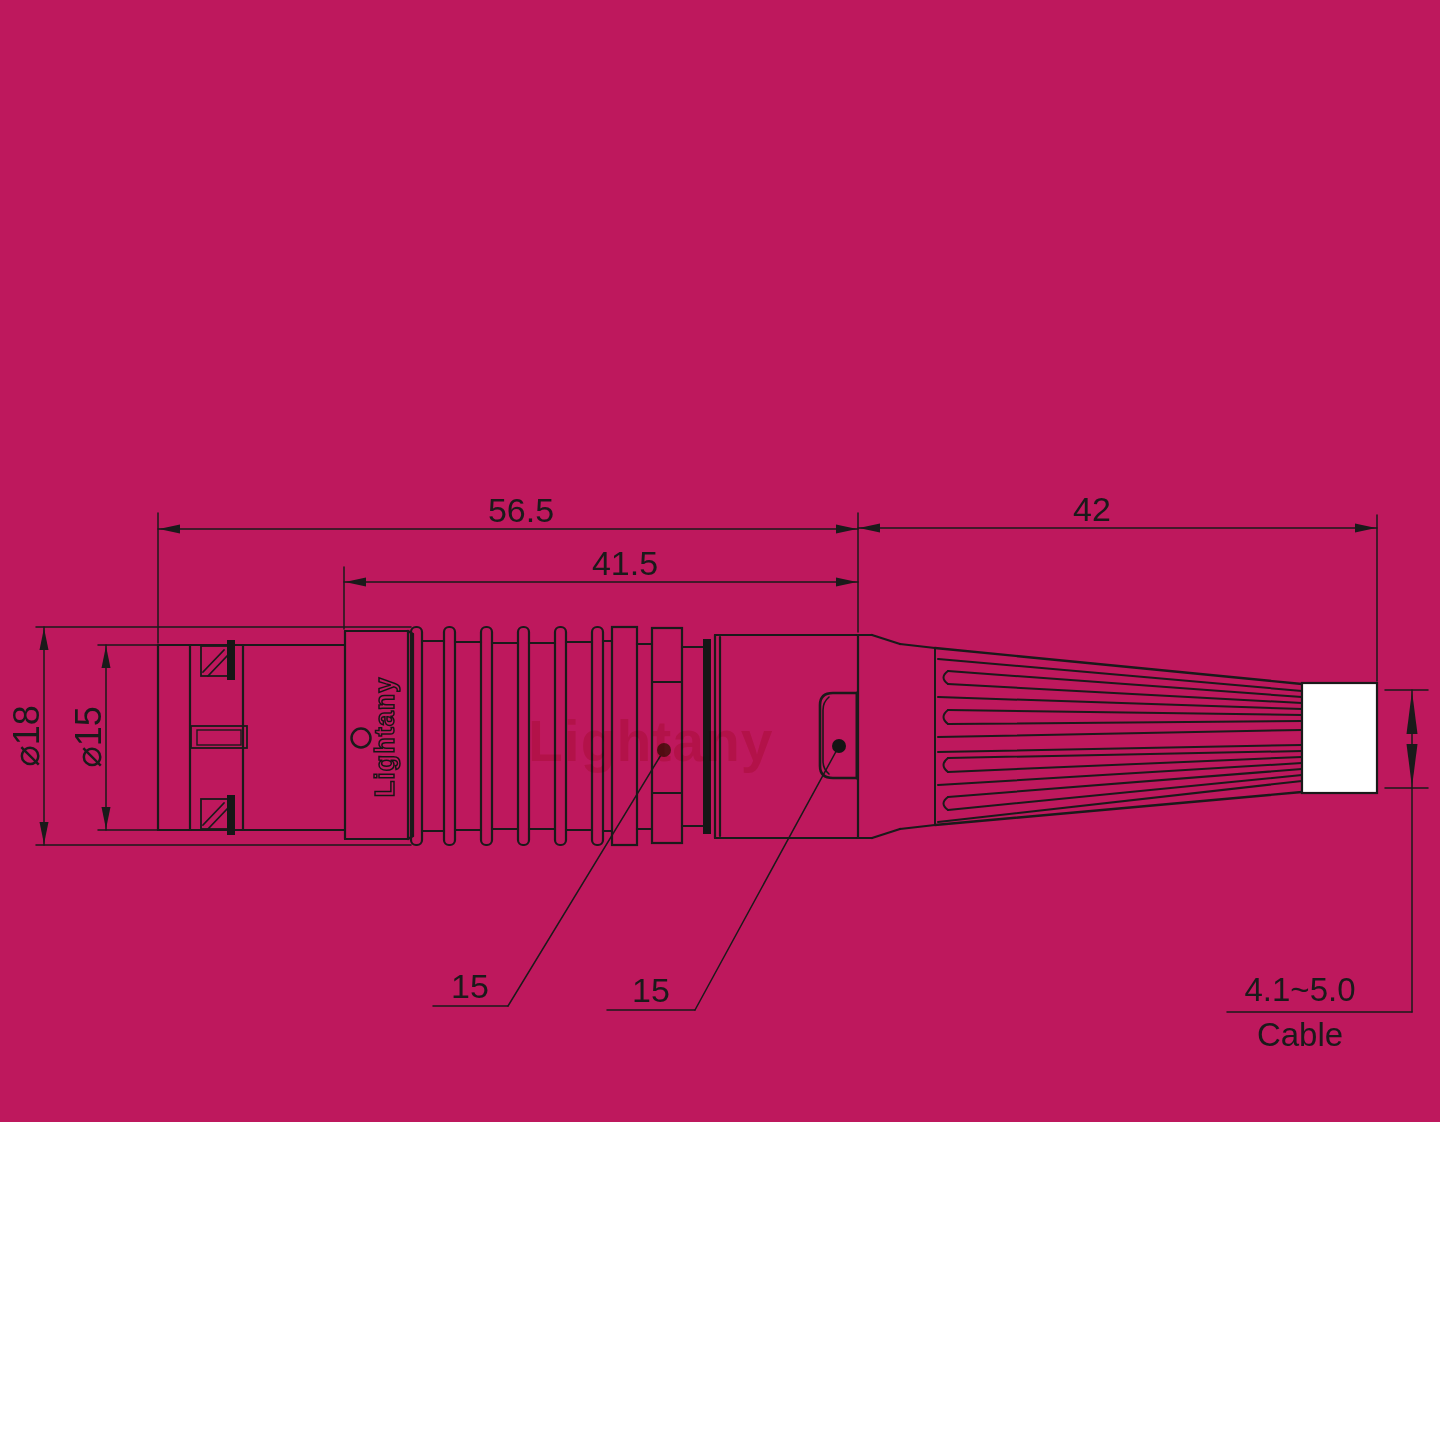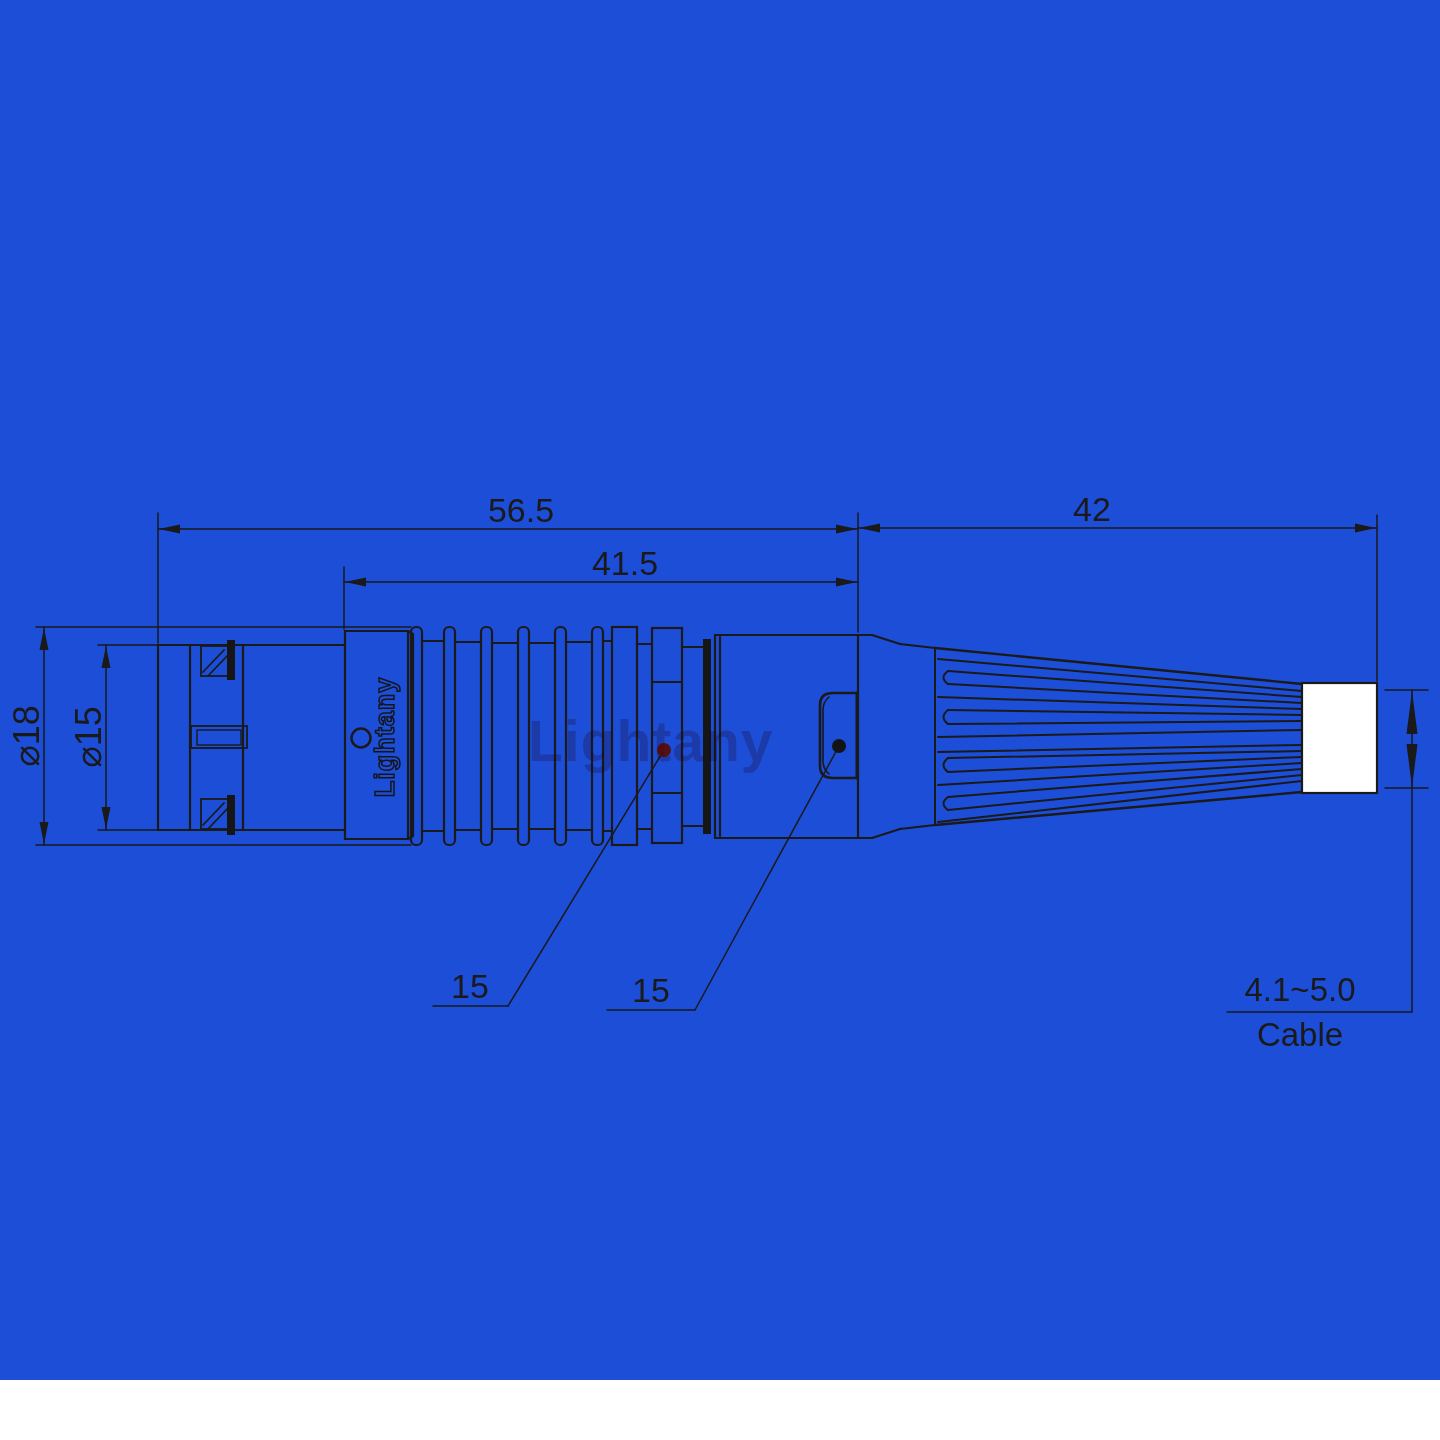--- a/index.html
+++ b/index.html
@@ -1,18 +1,18 @@
 <!DOCTYPE html>
 <html><head>
 <meta charset="utf-8">
 <style>
   html,body{margin:0;padding:0;background:#ffffff;}
   body{width:1440px;height:1440px;position:relative;overflow:hidden;
        font-family:"Liberation Sans","DejaVu Sans",sans-serif;}
-  .canvas{position:absolute;inset:0;width:1440px;height:1380px;background:#1d4ed8;}
+  .canvas{position:absolute;inset:0;width:1440px;height:1122px;background:#be185d;}
   svg text{font-family:"Liberation Sans","DejaVu Sans",sans-serif;fill:#1a1a1a;}
   .dim-text{font-size:34px;}
   .dia-text{font-size:36px;}
   .cable-text{font-size:33px;}
   .marking-text{font-size:27px;font-weight:bold;letter-spacing:1px;
                 fill:none;stroke:#151515;stroke-width:1.5px;}
   .watermark{position:absolute;left:528px;top:708px;width:260px;
              font-size:57px;font-weight:700;letter-spacing:1px;
              color:#efb0bd;opacity:.85;mix-blend-mode:multiply;
              white-space:nowrap;pointer-events:none;}

